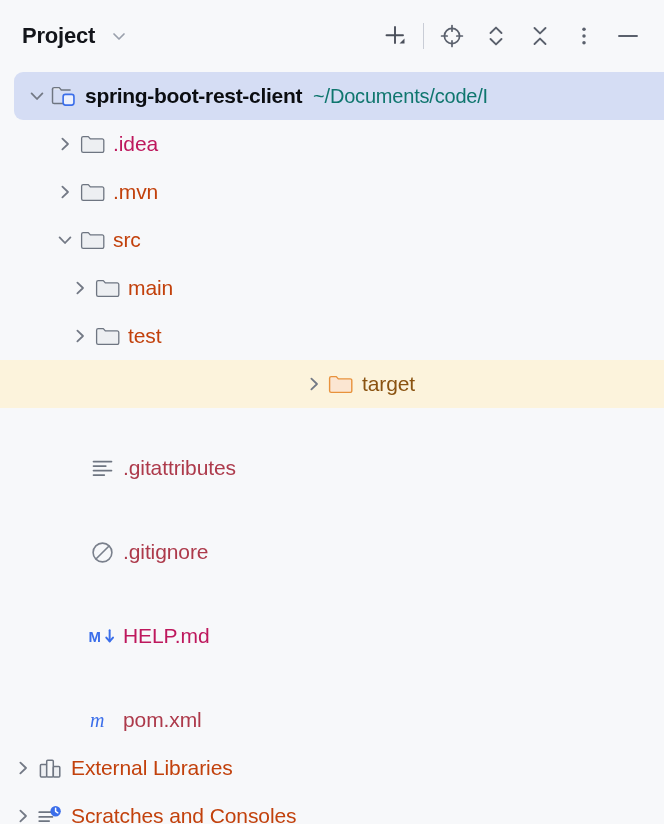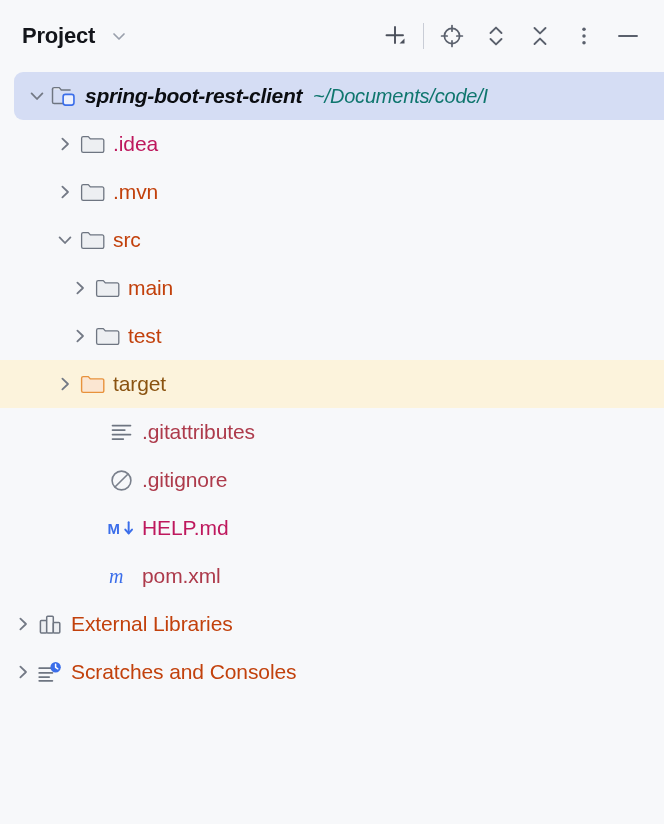--- a/index.html
+++ b/index.html
@@ -75,20 +75,21 @@
   }
   .row.selected {
     background: #D5DDF4;
     border-top-left-radius: 9px;
     border-bottom-left-radius: 9px;
     margin-left: 14px;
     width: 650px;
   }
   .row.highlight {
     background: #FCF3DC;
+    justify-content: center;
   }
 
   .twisty {
     width: 26px;
     height: 26px;
     display: flex;
     align-items: center;
     justify-content: center;
     flex: 0 0 auto;
     cursor: pointer;
@@ -119,24 +120,24 @@
     letter-spacing: -0.3px;
   }
   .path-hint {
     font-size: 20px;
     color: #0f766e;
     margin-left: 11px;
     letter-spacing: -0.2px;
   }
 
   
-  .ind-0 { padding-left: 10px; font-style: italic; }
+  .ind-0 { padding-left: 10px; }
   .ind-1 { padding-left: 52px; }
   .ind-2 { padding-left: 67px; }
-  .ind-1-noarrow { padding-left: 81px; }
+  .ind-1-noarrow { padding-left: 62px; margin-top: 36px; }
   .ind-bottom { padding-left: 10px; }
 </style>
 </head>
 <body>
 
 <div class="toolwindow-header">
 
   <span class="tw-title">Project</span>
 
   <span class="tw-title-chevron">

